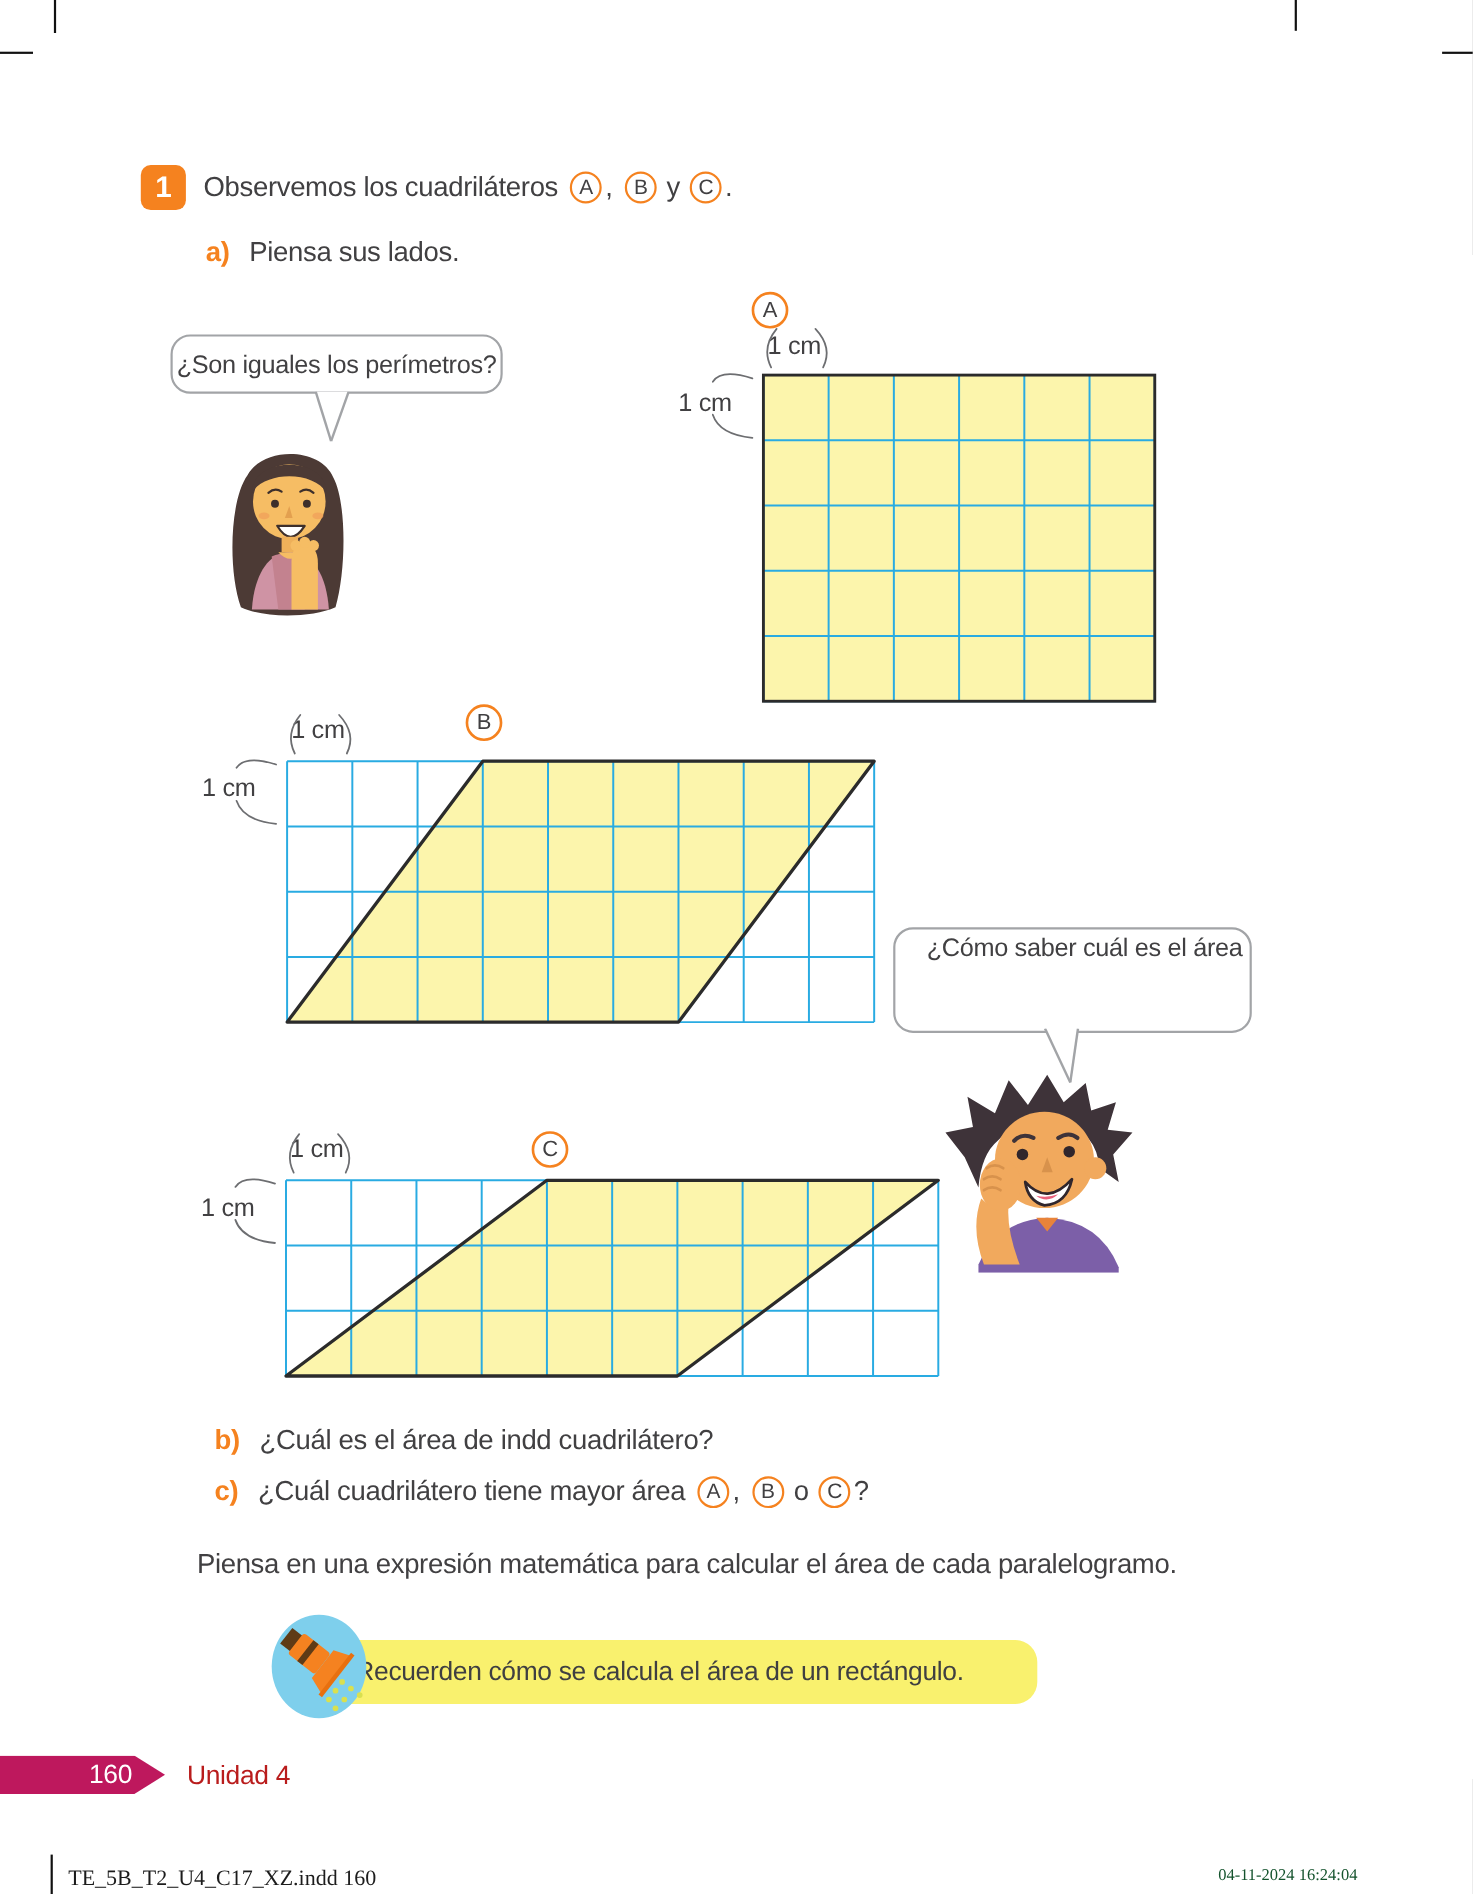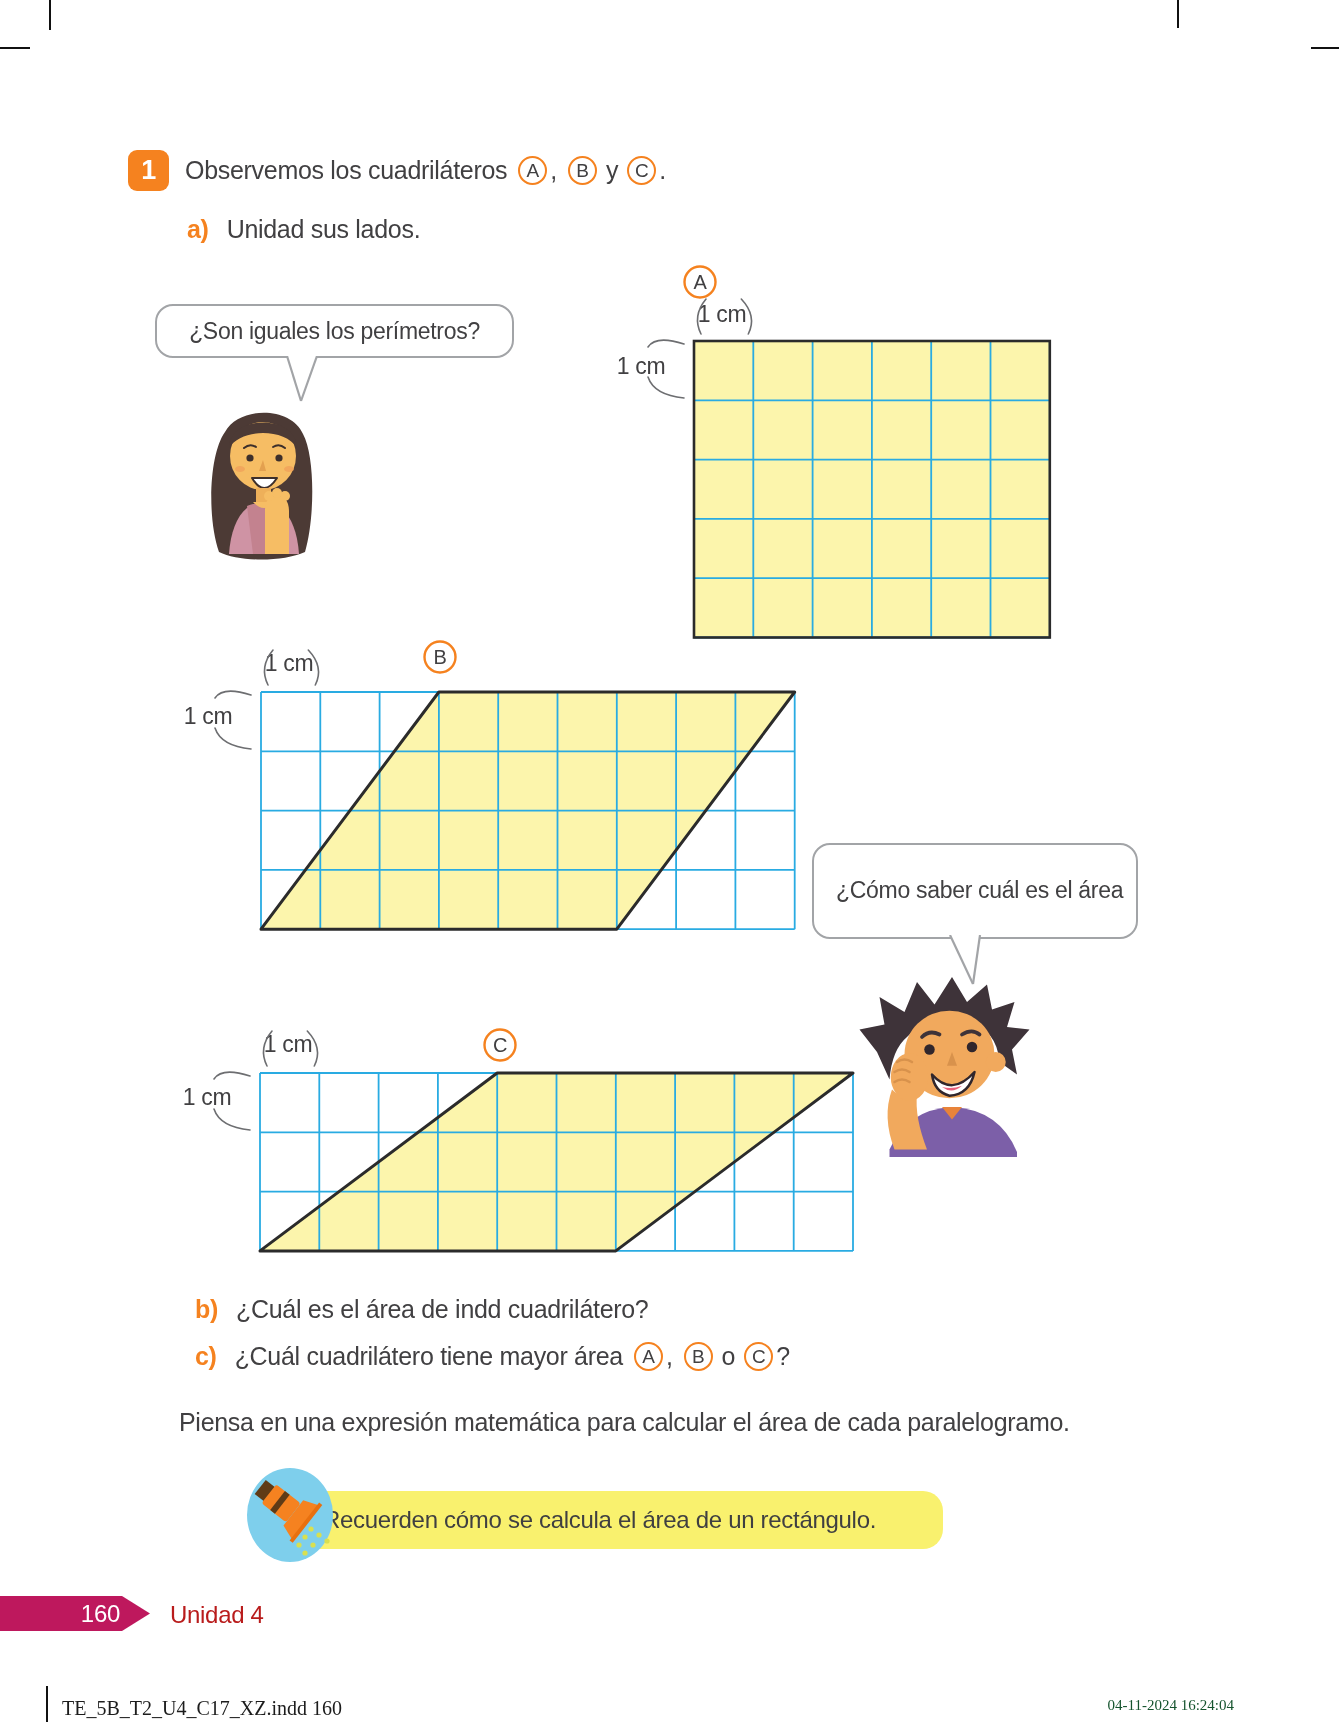--- a/index.html
+++ b/index.html
@@ -58,24 +58,24 @@
       <span class="sep">,</span>
       <span class="circle-letter">B</span>
       <span class="conj">y</span>
       <span class="circle-letter">C</span>
       <span>.</span>
     </div>
   </div>
 
   <div class="item-row" style="left:187px;top:215px;">
     <span class="item-label">a)</span>
-    <span>Unidad sus lados.</span>
-  </div>
-
-  <div class="bubble" style="left:155px;top:304px;width:359px;height:54px;display:flex;align-items:center;justify-content:center;font-size:23px;">
+    <span>Piensa sus lados.</span>
+  </div>
+
+  <div class="bubble" style="left:155px;top:304px;width:302px;height:54px;display:flex;align-items:center;justify-content:center;font-size:23px;">
     <span>¿Son iguales los perímetros?</span>
   </div>
   <svg class="bubble-tail" style="left:284px;top:356px;" width="40" height="48" viewBox="0 0 40 48">
     <polygon points="3,0 33,0 17,45" fill="#ffffff"></polygon>
     <line x1="3" y1="0" x2="17" y2="45" stroke="#a2a4a7" stroke-width="2.2"></line>
     <line x1="33" y1="0" x2="17" y2="45" stroke="#a2a4a7" stroke-width="2.2"></line>
   </svg>
 
   <svg class="illu" style="left:203px;top:392px;" width="124" height="176" viewBox="0 0 124 176">
     <path d="M16 160 C4 126 6 62 22 40 C36 14 88 14 100 42 C112 64 112 126 102 160 C80 170 36 170 16 160 Z" fill="#4c3a35"></path>
@@ -93,21 +93,21 @@
     <rect x="53" y="96" width="15" height="14" fill="#eeb05a"></rect>
     <path d="M26 162 C28 132 40 110 61 110 C82 110 94 132 96 162 Z" fill="#cf93a4"></path>
     <path d="M44 114 L50 162 L74 162 L78 114 C70 110 52 110 44 114 Z" fill="#c3828f"></path>
     <path d="M50 110 Q61 122 72 110 Z" fill="#f6bd64"></path>
     <path d="M62 162 L62 118 Q62 104 74 104 Q86 104 86 120 L86 162 Z" fill="#f6bd64"></path>
     <circle cx="66" cy="104" r="5" fill="#f6bd64"></circle>
     <circle cx="74" cy="101" r="5" fill="#f6bd64"></circle>
     <circle cx="82" cy="104" r="5" fill="#f6bd64"></circle>
   </svg>
 
-  <div class="bubble" style="left:812px;top:843px;width:326px;height:96px;display:flex;flex-direction:column;justify-content:center;padding-left:22px;font-size:23px;line-height:1.45;">
+  <div class="bubble" style="left:812px;top:843px;width:326px;height:96px;display:flex;flex-direction:row;justify-content:center;padding-left:22px;font-size:23px;line-height:1.45;">
     <div>¿Cómo saber cuál es el área</div>
   </div>
   <svg class="bubble-tail" style="left:946px;top:935px;" width="42" height="52" viewBox="0 0 42 52">
     <polygon points="4,0 34,0 27,49" fill="#ffffff"></polygon>
     <line x1="4" y1="0" x2="27" y2="49" stroke="#a2a4a7" stroke-width="2.2"></line>
     <line x1="34" y1="0" x2="27" y2="49" stroke="#a2a4a7" stroke-width="2.2"></line>
   </svg>
 
   <svg class="illu" style="left:852px;top:972px;" width="200" height="185" viewBox="0 0 160 148">
     <path d="M20 64 L6 46 L26 42 L22 20 L42 32 L52 8 L66 26 L80 4 L92 24 L108 10 L112 30 L130 24 L124 44 L142 46 L128 62 L132 82 L118 72 Q116 46 92 40 Q60 34 44 52 Q32 62 30 86 L20 64 Z" fill="#3e3339"></path>

